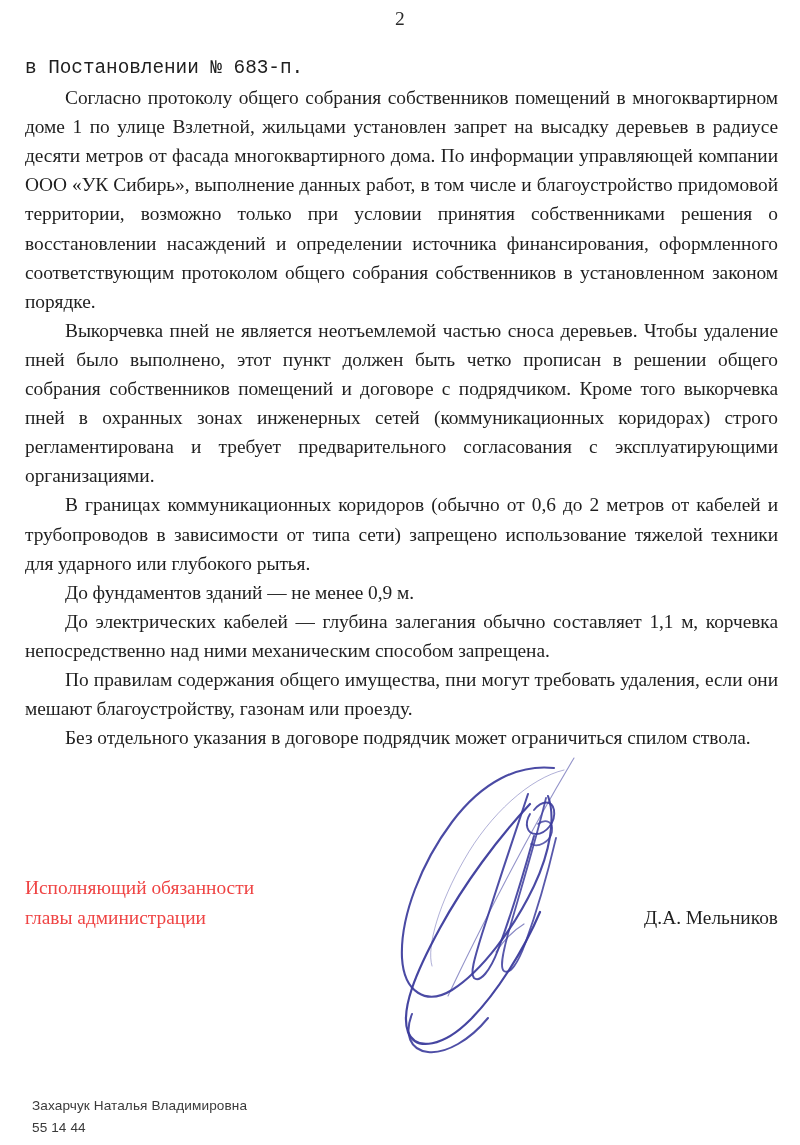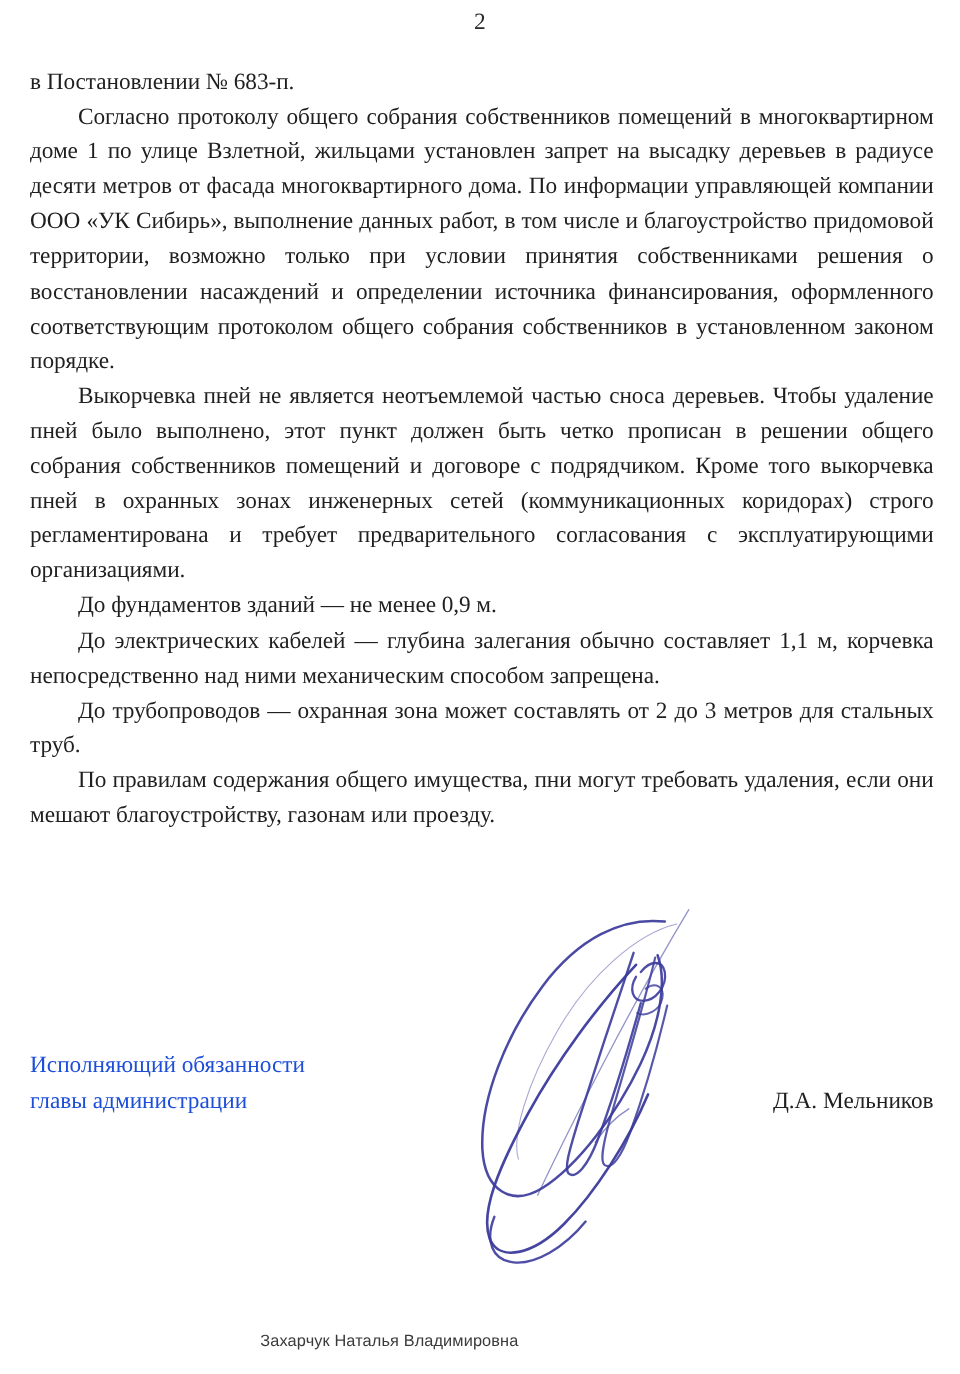--- a/index.html
+++ b/index.html
@@ -55,39 +55,40 @@
     text-justify: inter-word;
     color: #1f1f1f;
     hyphens: none;
     letter-spacing: -0.05px;
   }
   .para.indent {
     text-indent: 40px;
   }
   .para.noindent {
     text-indent: 0;
+    font-family: Liberation Mono, monospace;
   }
   
 
   
   .sig-block {
     position: absolute;
     left: 25px;
     top: 873px;
     width: 753px;
     height: 70px;
   }
   .sig-role {
     position: absolute;
     left: 0;
     top: 0;
     width: 420px;
     font-size: 19.4px;
     line-height: 29.5px;
-    color: #1d4ed8;
+    color: #ef4444;
     white-space: pre-line;
   }
   .sig-name {
     position: absolute;
     right: 0;
     top: 29.5px;
     font-size: 19.4px;
     line-height: 29.5px;
     color: #1f1f1f;
     text-align: right;
@@ -111,44 +112,44 @@
   }
 
   
   .footer-block {
     position: absolute;
     left: 28px;
     top: 1093px;
     width: 420px;
   }
   .footer-line {
-    margin: 16px;
+    margin: 4px;
     font-size: 13.6px;
     line-height: 17.5px;
     color: #3a3a3a;
     font-family: "Liberation Sans", "DejaVu Sans", sans-serif;
     letter-spacing: 0.1px;
-    text-align: right;
   }
 </style>
 </head>
 <body>
 
 <div class="page">
 
   <div class="page-number">2</div>
 
   <div class="body-block">
     <p class="para noindent">в Постановлении № 683-п.</p>
     <p class="para indent">Согласно протоколу общего собрания собственников помещений в многоквартирном доме 1 по улице Взлетной, жильцами установлен запрет на высадку деревьев в радиусе десяти метров от фасада многоквартирного дома. По информации управляющей компании ООО «УК Сибирь», выполнение данных работ, в том числе и благоустройство придомовой территории, возможно только при условии принятия собственниками решения о восстановлении насаждений и определении источника финансирования, оформленного соответствующим протоколом общего собрания собственников в установленном законом порядке.</p>
     <p class="para indent">Выкорчевка пней не является неотъемлемой частью сноса деревьев. Чтобы удаление пней было выполнено, этот пункт должен быть четко прописан в решении общего собрания собственников помещений и договоре с подрядчиком. Кроме того выкорчевка пней в охранных зонах инженерных сетей (коммуникационных коридорах) строго регламентирована и требует предварительного согласования с эксплуатирующими организациями.</p>
+    <p class="para indent">В границах коммуникационных коридоров (обычно от 0,6 до 2 метров от кабелей и трубопроводов в зависимости от типа сети) запрещено использование тяжелой техники для ударного или глубокого рытья.</p>
     <p class="para indent">До фундаментов зданий — не менее 0,9 м.</p>
     <p class="para indent">До электрических кабелей — глубина залегания обычно составляет 1,1 м, корчевка непосредственно над ними механическим способом запрещена.</p>
-    <p class="para indent">До трубопроводов — охранная зона может составлять от 2 до 3 метров для стальных труб.</p>
     <p class="para indent">По правилам содержания общего имущества, пни могут требовать удаления, если они мешают благоустройству, газонам или проезду.</p>
+    <p class="para indent">Без отдельного указания в договоре подрядчик может ограничиться спилом ствола.</p>
   </div>
 
   <div class="sig-block">
     <div class="sig-role">Исполняющий обязанности
 главы администрации</div>
     <div class="sig-name">Д.А. Мельников</div>
   </div>
 
   <div class="signature-ink">
     <svg viewBox="0 0 270 310" xmlns="http://www.w3.org/2000/svg" fill="none" stroke="#3b3b9c" stroke-linecap="round" stroke-linejoin="round">

